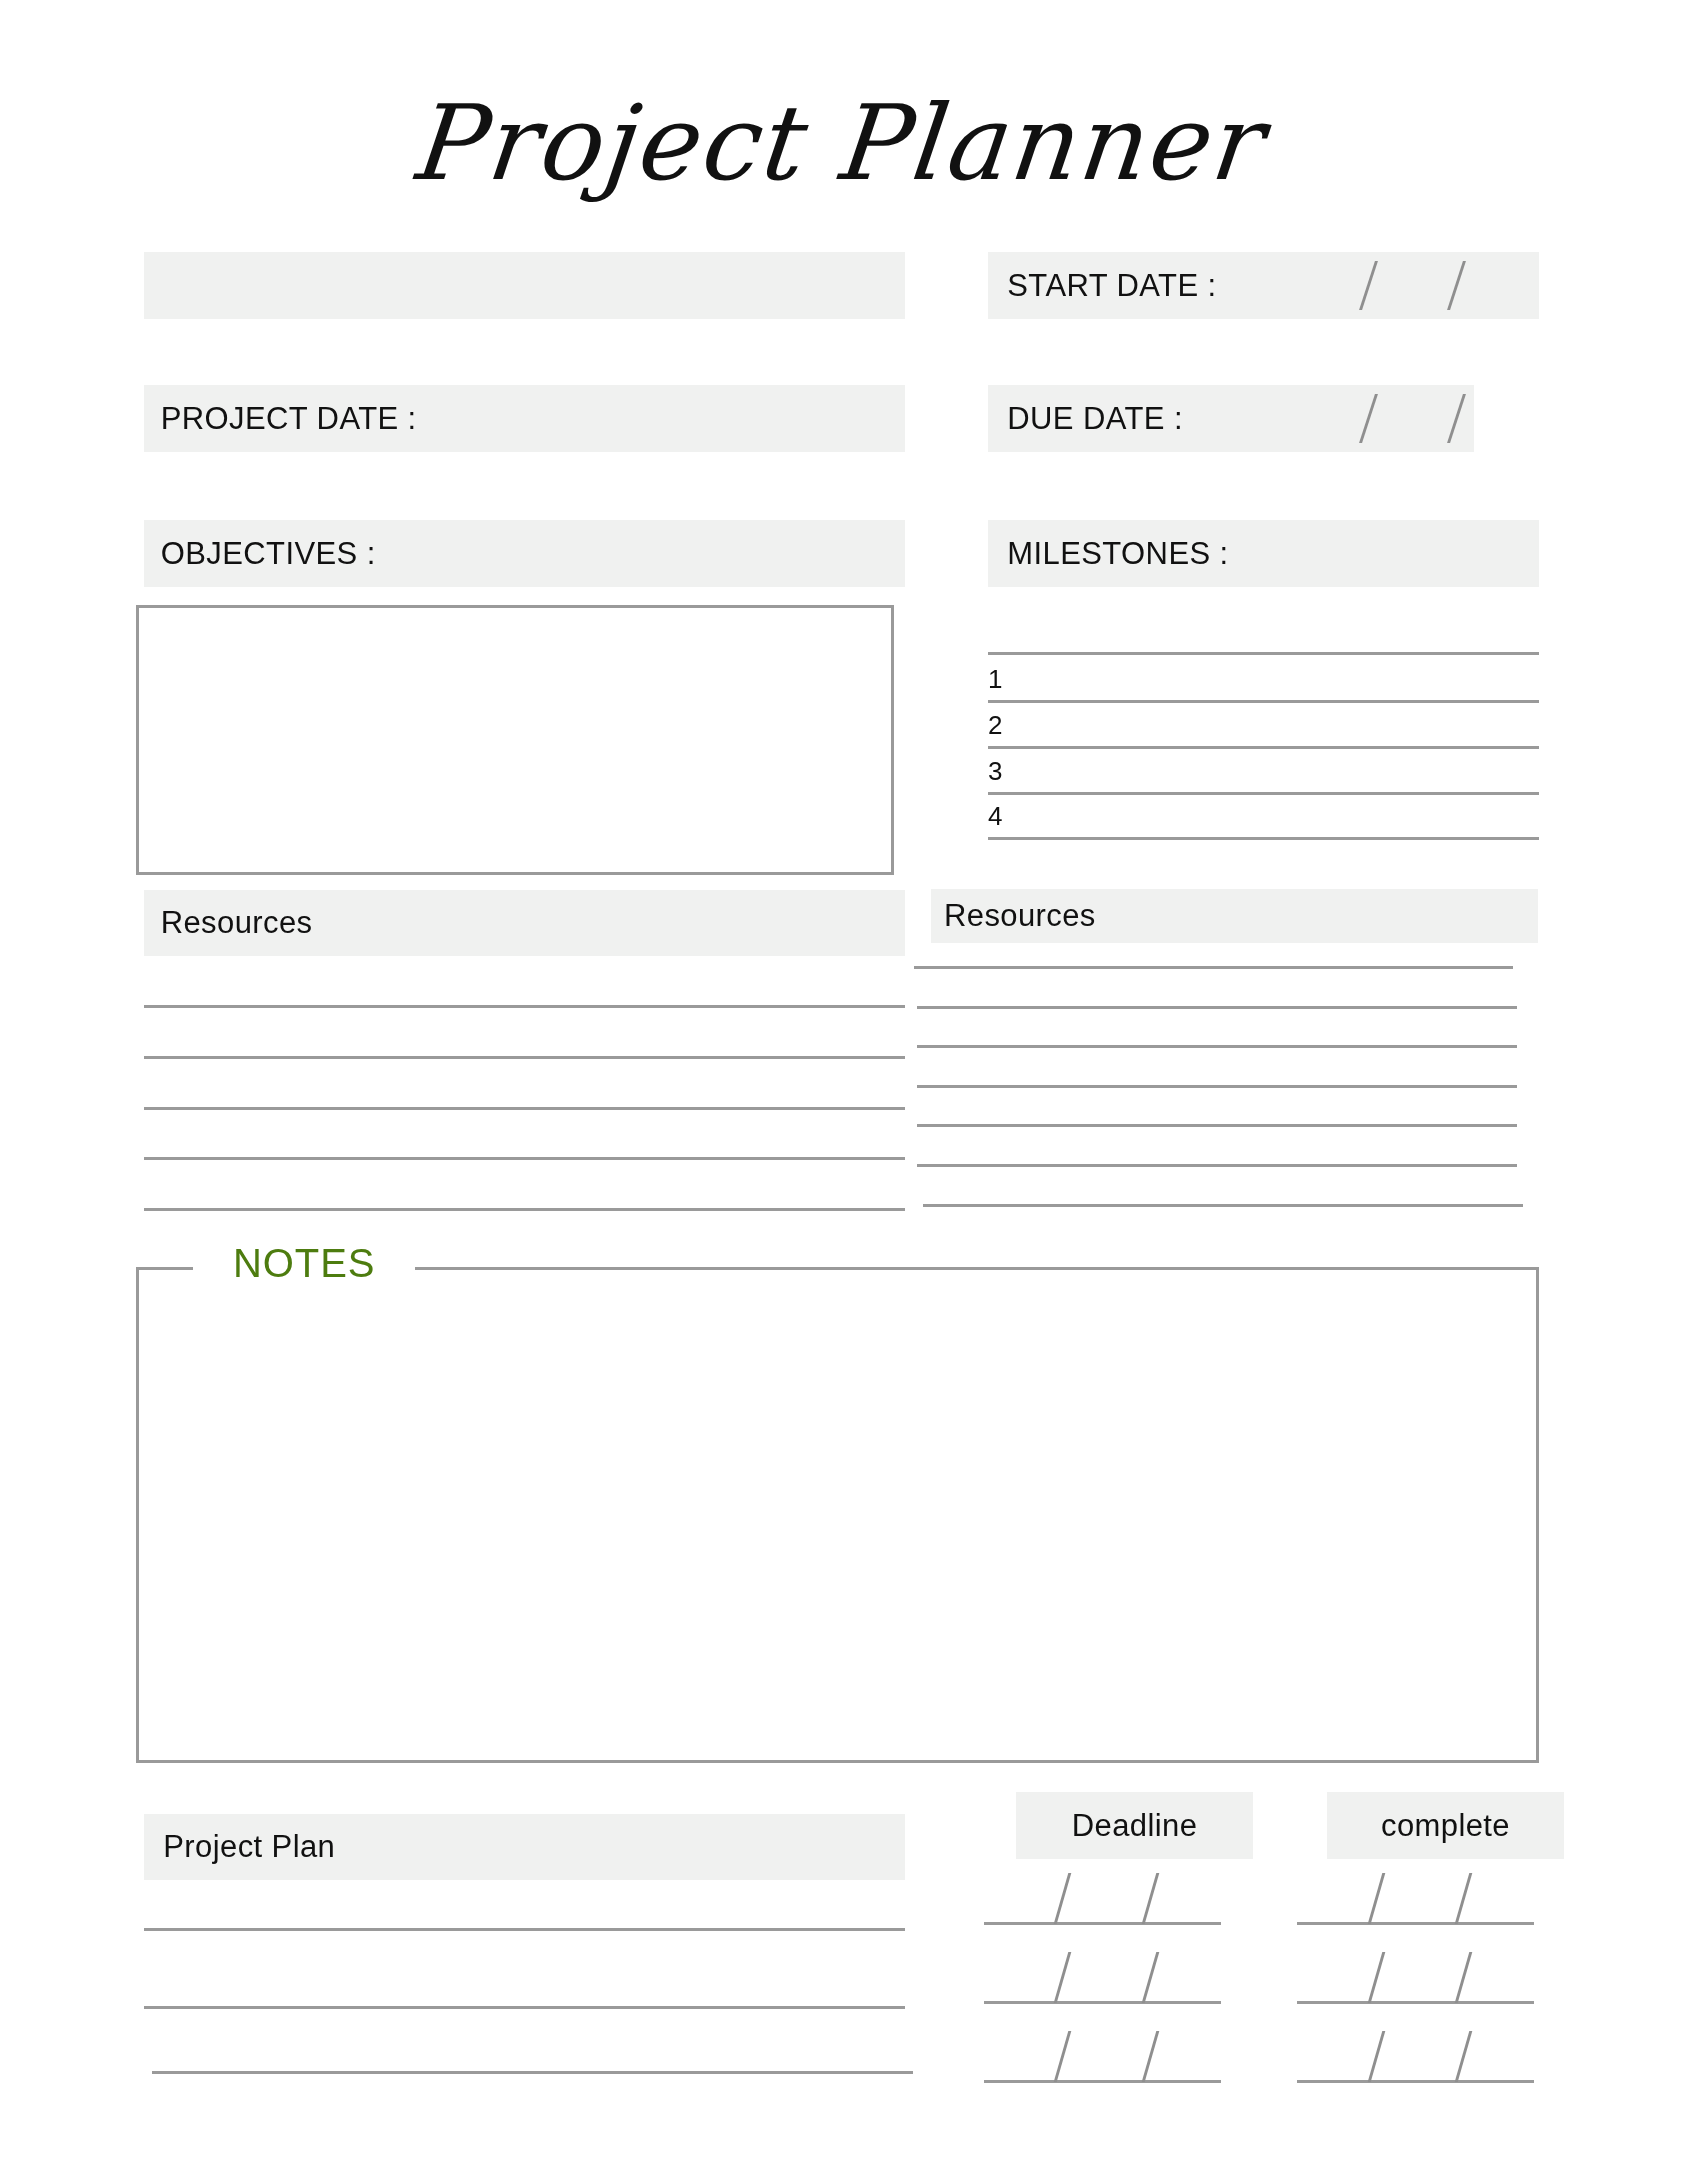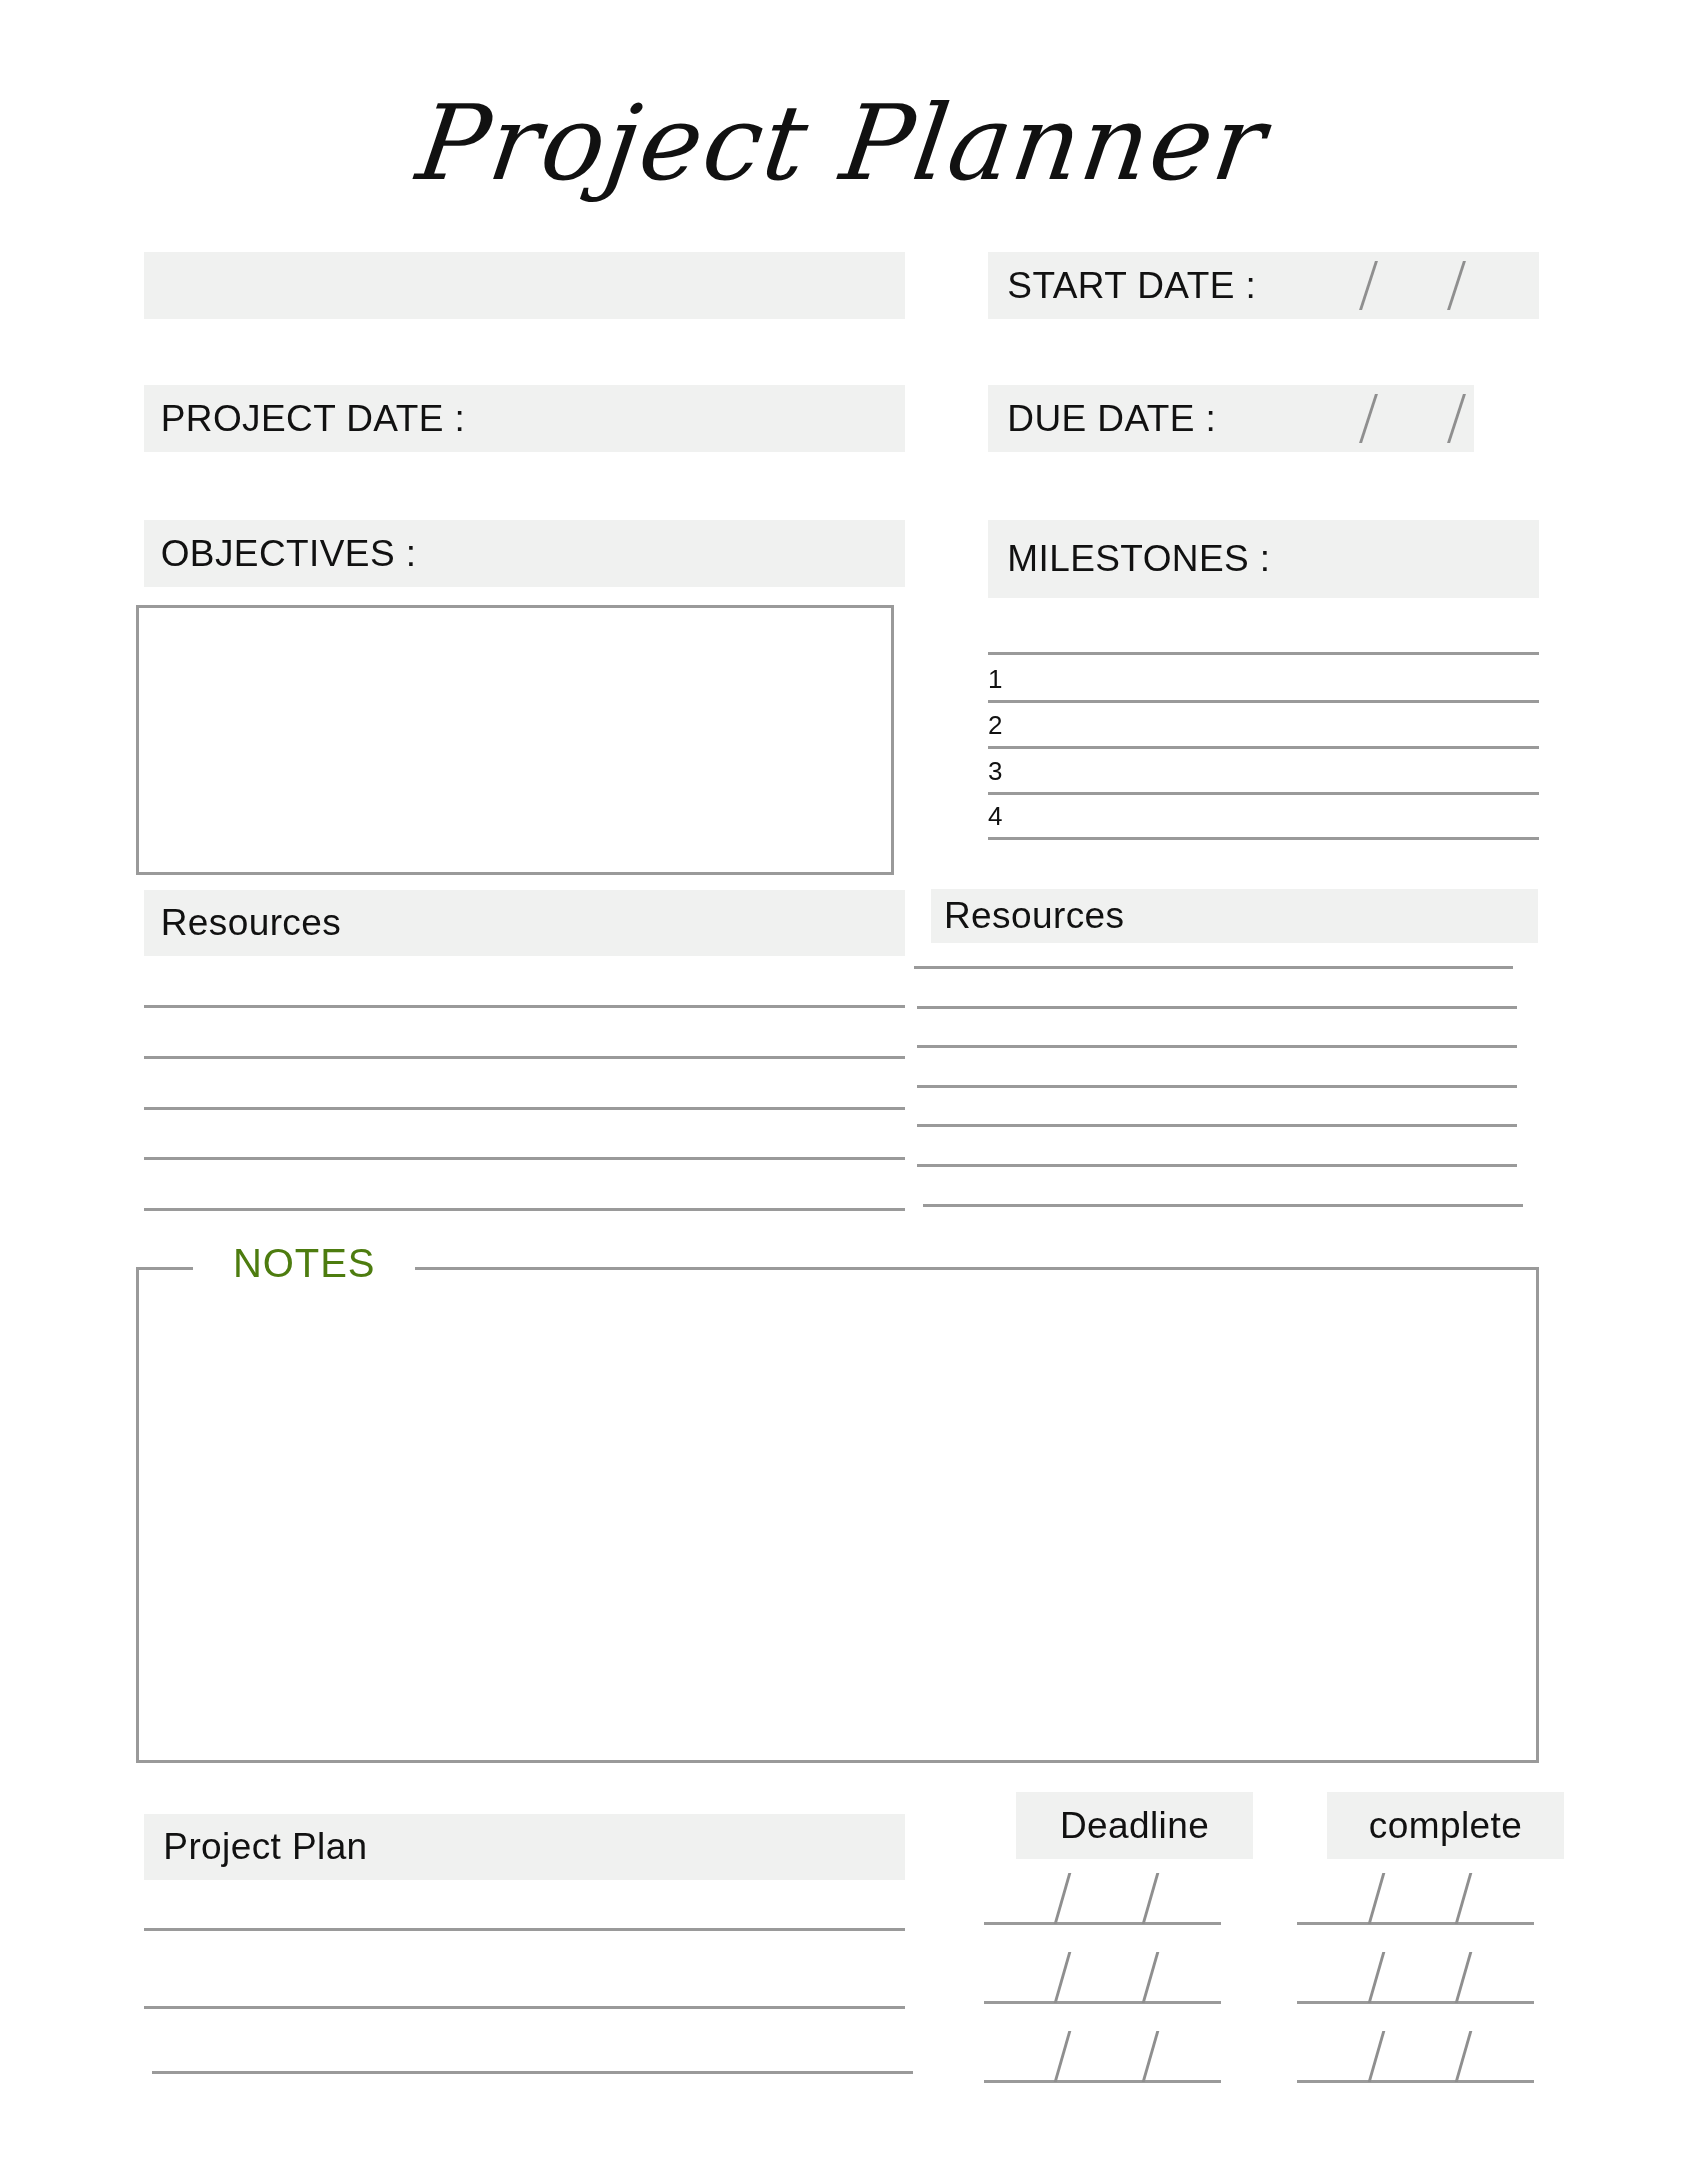--- a/index.html
+++ b/index.html
@@ -6,21 +6,21 @@
     body { width: 1685px; height: 2180px; position: relative; overflow: hidden; font-family: "Liberation Sans", "DejaVu Sans", sans-serif; color: #111111; }
     .abs { position: absolute; }
     .title {
       left: 0; width: 1685px; top: 77px; text-align: center;
       font-family: "DejaVu Serif", "Liberation Serif", serif;
       font-style: italic; font-size: 104px; font-weight: 400; letter-spacing: 1.8px;
       color: #111111; line-height: 132px;
       transform: skewX(-8deg);
     }
     .band { background: #f0f1f0; box-sizing: border-box; display: flex; align-items: center; }
-    .band-label { font-size: 37px; letter-spacing: 0.4px; color: #111111; white-space: nowrap; }
+    .band-label { font-size: 31px; letter-spacing: 0.4px; color: #111111; white-space: nowrap; }
     .band.center { justify-content: center; margin-left: 15px; }
     .slash {
       position: absolute; width: 2.6px; height: 49px; background: #8f8f8f;
       transform: skewX(-18deg); transform-origin: center;
     }
     .rule { position: absolute; height: 2.6px; background: #9a9a9a; }
     .framebox { position: absolute; box-sizing: border-box; border: 3.5px solid #9a9a9a; background: #ffffff; }
     .num { position: absolute; font-size: 26px; color: #111111; }
     .notes-label {
       position: absolute; background: #ffffff; padding: 0 40px; font-size: 40px; letter-spacing: 0.9px; color: #4d7c0f; line-height: 49px;
@@ -48,21 +48,21 @@
 </div>
 <div class="abs band" style="left:988px; top:385px; width:486px; height:67px; padding-left:19.3px;">
   <span class="band-label">DUE DATE :</span>
   <span class="slash" style="left:379px; top:8.8px;"></span>
   <span class="slash" style="left:467px; top:8.8px;"></span>
 </div>
 
 <div class="abs band" style="left:144px; top:520px; width:761px; height:67px; padding-left:16.7px;">
   <span class="band-label">OBJECTIVES :</span>
 </div>
-<div class="abs band" style="left:988px; top:520px; width:551px; height:78px; padding-left:19.3px;">
+<div class="abs band" style="left:988px; top:520px; width:551px; height:67px; padding-left:19.3px;">
   <span class="band-label">MILESTONES :</span>
 </div>
 
 <div class="framebox" style="left:136px; top:605px; width:758px; height:270px;"></div>
 
 <div>
   <div class="rule" style="left:988px; top:652px; width:551px;"></div>
   <div>
     <span class="num" style="left:988px; top:664px;">1</span>
     <div class="rule" style="left:988px; top:700px; width:551px;"></div>

